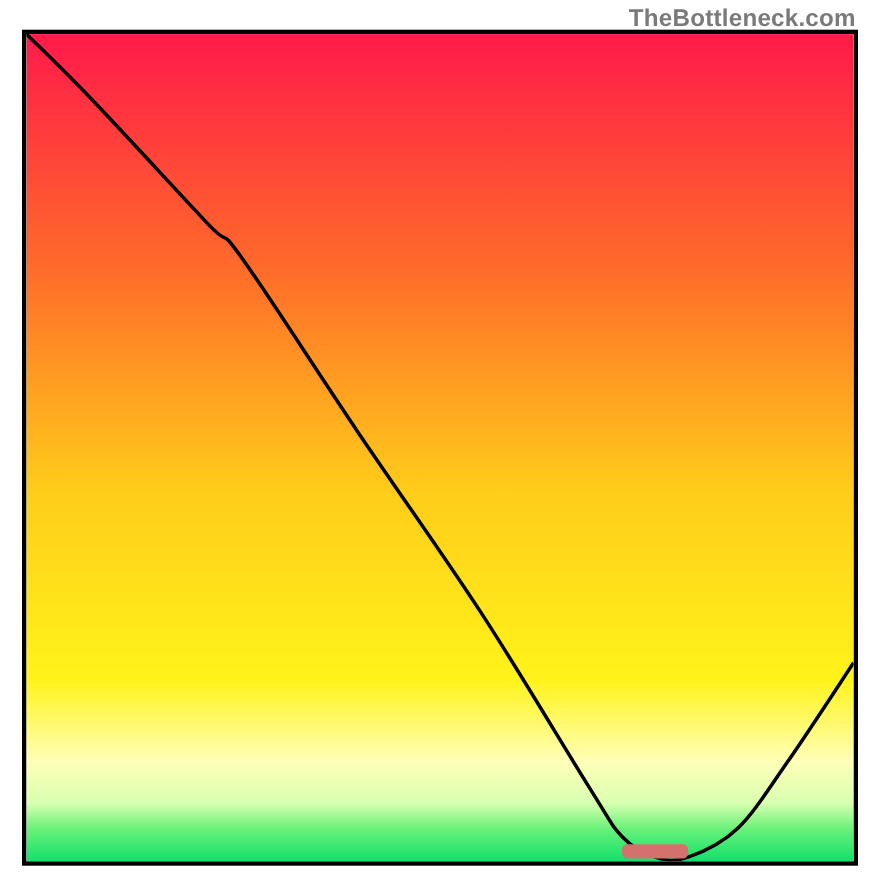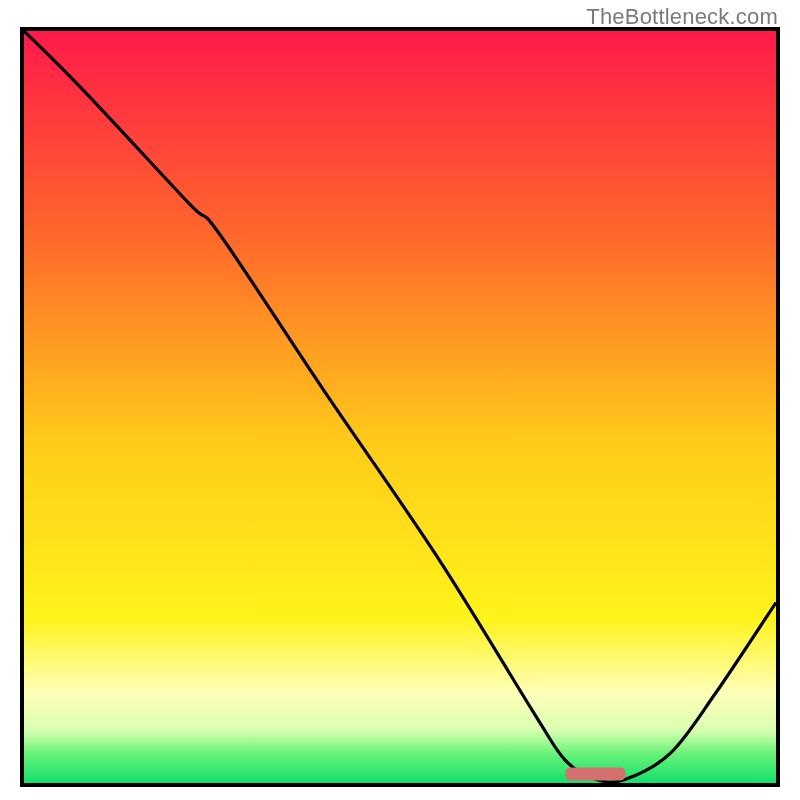--- a/index.html
+++ b/index.html
@@ -22,21 +22,21 @@
   }
   .gradient {
     position: absolute;
     inset: 0;
   }
   .watermark {
     position: absolute;
     top: 4px;
     right: 22px;
     font-size: 22px;
-    font-weight: 400;
+    font-weight: 700;
     color: #7a7a7a;
     letter-spacing: 0.2px;
   }
   svg.curve {
     position: absolute;
     inset: 0;
   }
 </style>
 </head>
 <body>

